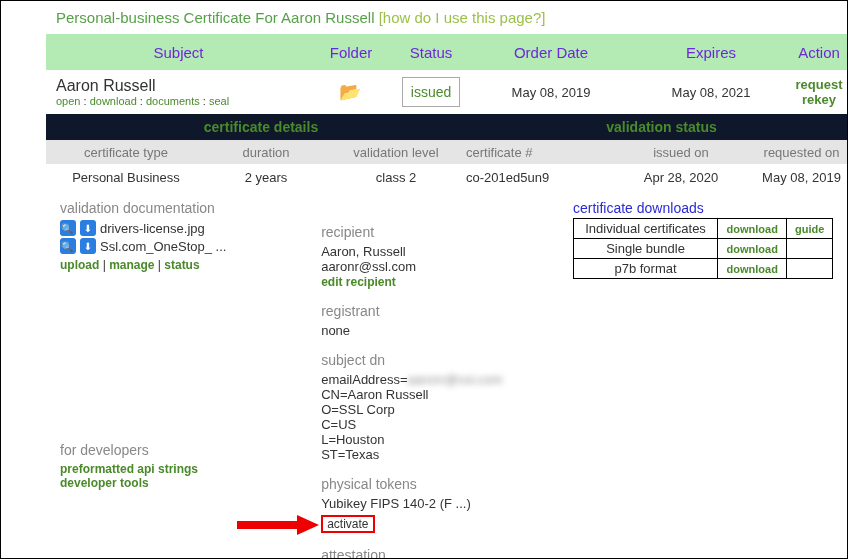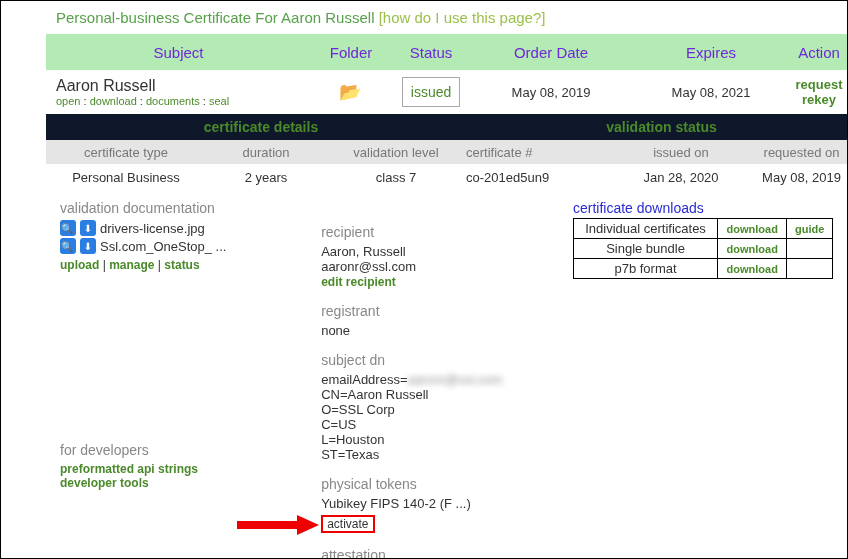--- a/index.html
+++ b/index.html
@@ -97,23 +97,23 @@
   <div class="m1">certificate type</div>
   <div class="m2">duration</div>
   <div class="m3">validation level</div>
   <div class="m4">certificate #</div>
   <div class="m5">issued on</div>
   <div class="m6">requested on</div>
 </div>
 <div class="meta-data">
   <div class="m1">Personal Business</div>
   <div class="m2">2 years</div>
-  <div class="m3">class 7</div>
+  <div class="m3">class 2</div>
   <div class="m4">co-201ed5un9</div>
-  <div class="m5">Jan 28, 2020</div>
+  <div class="m5">Apr 28, 2020</div>
   <div class="m6">May 08, 2019</div>
 </div>
 
 <div class="body-cols">
 
   <div class="col-a">
     <div class="sec-title">validation documentation</div>
     <div class="doc-row">
       <span class="icon-box">🔍</span>
       <span class="icon-box">⬇</span>

